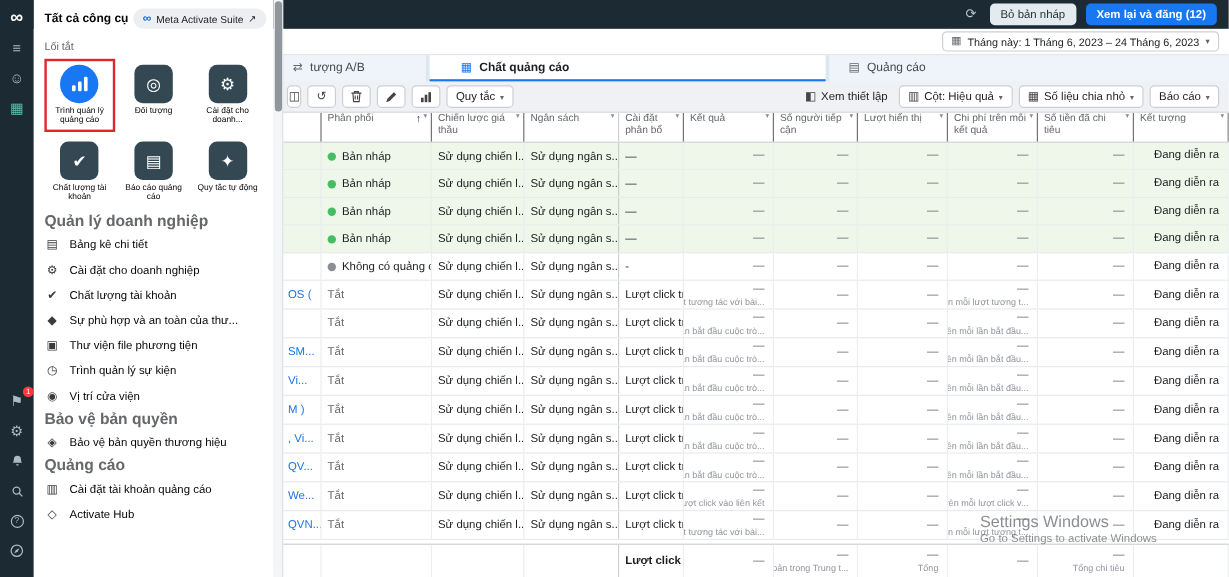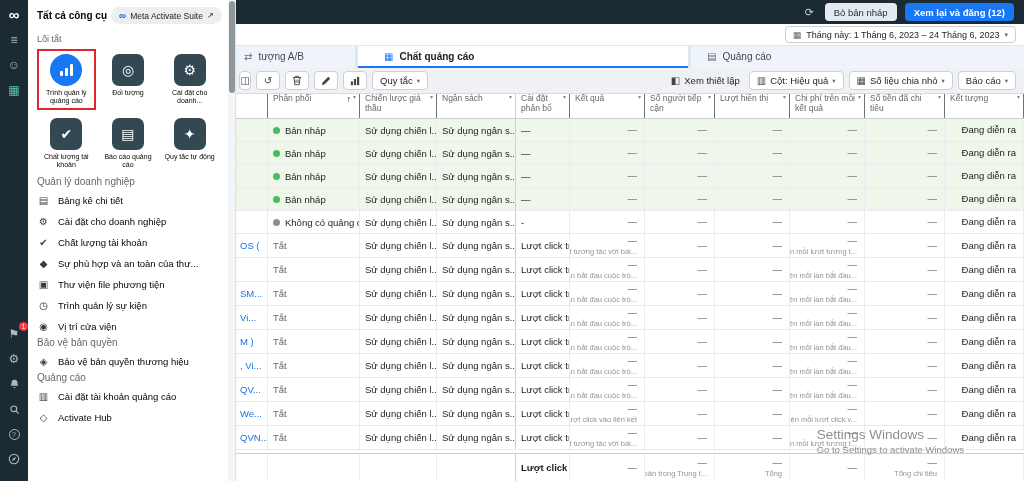--- a/index.html
+++ b/index.html
@@ -88,21 +88,21 @@
 .sc-title{font-size:9px;color:#65676b;margin-top:10px}
 .sc-grid{display:grid;grid-template-columns:1fr 1fr 1fr;gap:3px;margin-top:5px}
 .sc{display:flex;flex-direction:column;align-items:center;gap:3px;padding:3px 1px 2px;border:2px solid transparent;cursor:pointer}
 .sc.annotated{border-color:#e0262d}
 .sc-icon{width:32px;height:32px;border-radius:7px;background:#344854;color:#fff;display:flex;align-items:center;justify-content:center;font-size:14px;flex:0 0 auto}
 .sc.selected .sc-icon{background:#1877f2;border-radius:50%}
 .bars{display:flex;align-items:flex-end;gap:2px}
 .bars span{width:3px;background:#fff;border-radius:1px;display:block}
 .sc-label{font-size:7px;color:#050505;text-align:center;line-height:1.2;height:17px;overflow:hidden}
 .sections{margin-top:2px}
-.sec-title{font-size:10px;color:#65676b;margin:0 0 3px;font-weight:normal}
+.sec-title{font-size:13px;color:#65676b;margin:0 0 3px;font-weight:bold}
 .sb-item{display:flex;align-items:center;gap:8px;height:21px;font-size:9.5px;color:#050505;cursor:pointer;white-space:nowrap;overflow:hidden}
 .sb-item .ic{width:13px;text-align:center;color:#3a3b3c;font-size:10px;flex:0 0 auto}
 
 
 .navstrip{position:absolute;left:0;top:0;bottom:0;width:28px;background:#1c2b33;z-index:50;display:flex;flex-direction:column;align-items:center;padding:5px 0 6px;color:#aeb9c2}
 .ns-ic{width:18px;height:18px;display:flex;align-items:center;justify-content:center;margin-bottom:7px;font-size:12px;cursor:pointer;position:relative}
 .ns-logo{color:#fff;font-size:15px;font-weight:bold;margin-bottom:8px}
 .ns-ic.active{color:#58c2a9}
 .ns-spacer{flex:1 1 auto}
 .badge{position:absolute;top:-3px;right:-5px;background:#fa383e;color:#fff;font-size:6.5px;line-height:9px;min-width:9px;height:9px;border-radius:5px;text-align:center;padding:0 1px}

